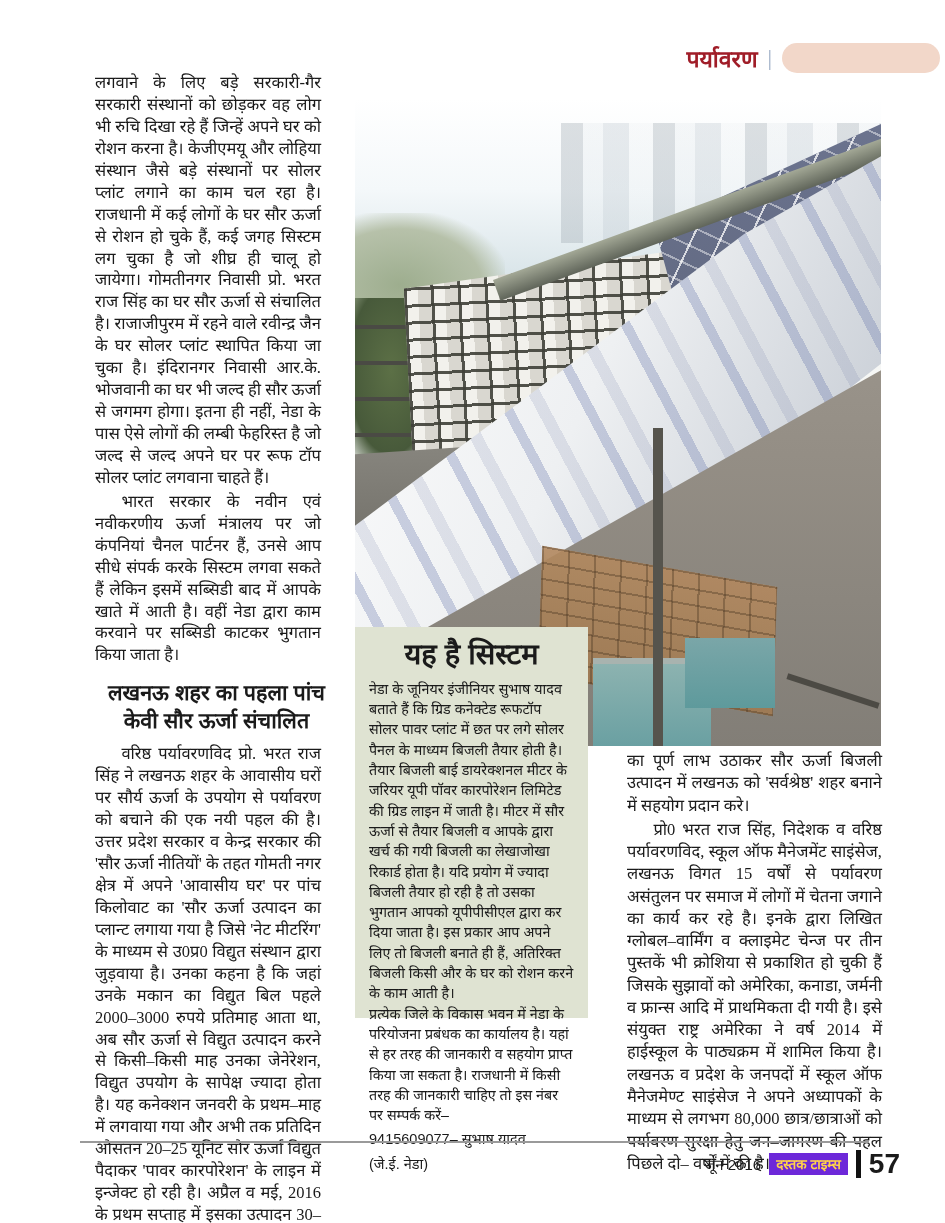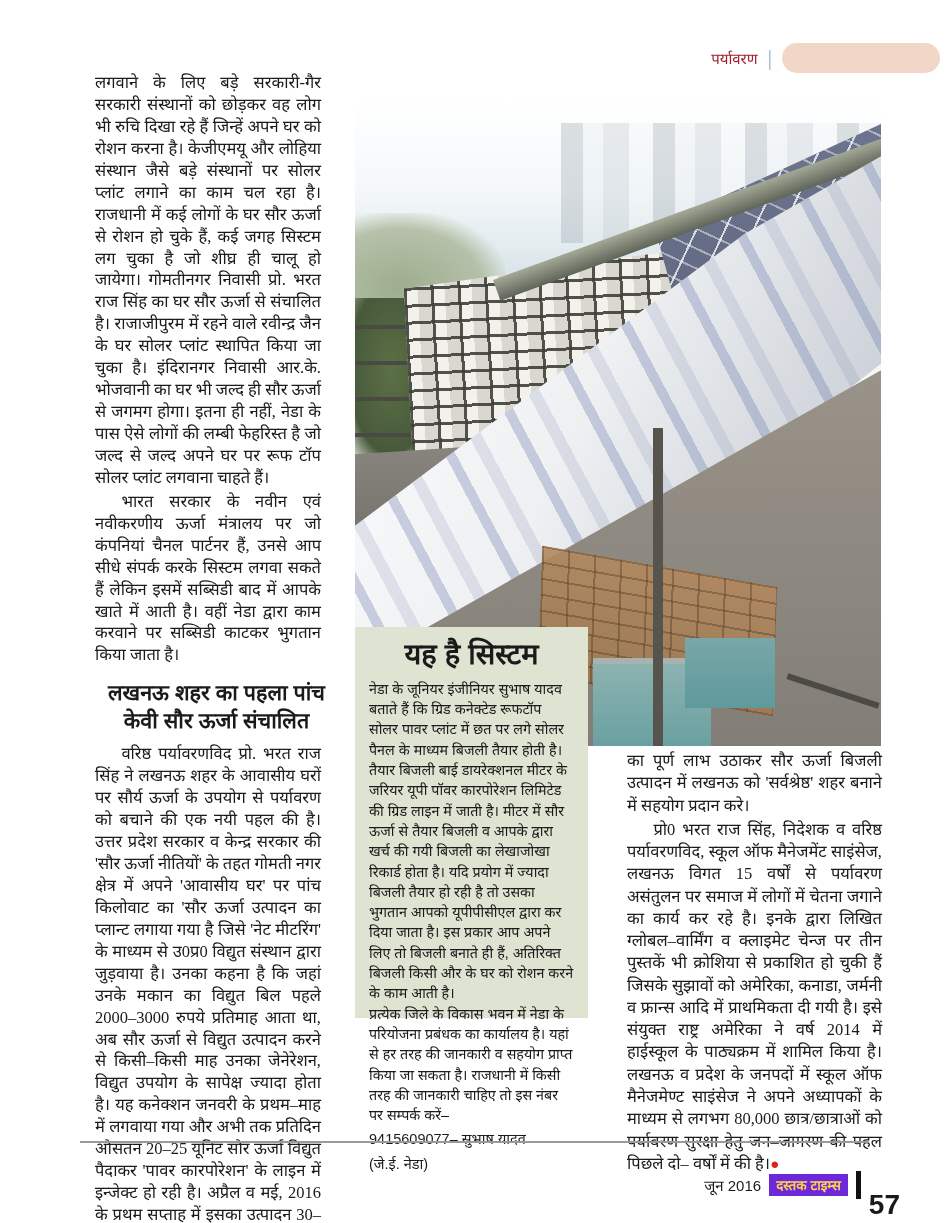--- a/index.html
+++ b/index.html
@@ -1,21 +1,21 @@
 <!DOCTYPE html>
 <html><head>
 <meta charset="utf-8">
 <style>
   html,body{margin:0;padding:0;background:#ffffff;}
   .page{position:relative;width:945px;height:1223px;background:#ffffff;overflow:hidden;
         font-family:"Liberation Serif","DejaVu Serif",serif;color:#1a1a1a;}
 
   
   .hdr{position:absolute;top:40px;left:600px;width:340px;height:36px;display:flex;align-items:center;justify-content:flex-end;gap:10px;}
-  .hdr-label{font-family:"Liberation Sans","DejaVu Sans",sans-serif;font-weight:normal;font-size:15px;color:#a01d28;}
+  .hdr-label{font-family:"Liberation Sans","DejaVu Sans",sans-serif;font-weight:bold;font-size:23px;color:#a01d28;}
   .hdr-div{color:#aebcd0;font-size:20px;font-weight:bold;}
   .hdr-pill{width:158px;height:30px;border-radius:15px;background:#f2d7c9;}
 
   
   .colL{position:absolute;left:95px;top:72px;width:243px;font-size:16.5px;line-height:1.33;text-align:justify;}
   .colL p{margin:0 17px 2px 0;}
   .indent{text-indent:1.6em;}
   .subhead{font-weight:bold;font-size:21.5px;line-height:1.28;text-align:center;margin:14px 0 8px 0;
            font-family:"Liberation Sans","DejaVu Sans",sans-serif;}
   .colR{position:absolute;left:627px;top:750px;width:255px;font-size:16.5px;line-height:1.35;text-align:justify;}
@@ -72,21 +72,21 @@
   .ib-sub{font-size:20px;font-weight:bold;margin:8px 0 4px 0;line-height:1.15;}
   .ib-contact{font-size:14.5px;line-height:1.45;margin:4px 0 0 0;}
 
   
   .foot-rule{position:absolute;left:80px;top:1141px;width:789px;height:2px;background:#9a9a9a;}
   .footer{position:absolute;top:1150px;left:600px;width:300px;display:flex;align-items:center;justify-content:flex-end;gap:8px;
           font-family:"Liberation Sans","DejaVu Sans",sans-serif;}
   .f-date{font-size:15px;font-weight:normal;}
   .f-mag{background:#6d28d9;color:#ffd24a;font-size:13.5px;font-weight:bold;padding:2px 7px;}
   .f-bar{width:5px;height:28px;background:#111111;}
-  .f-num{font-size:28px;font-weight:bold;line-height:1;margin-top:41px;}
+  .f-num{font-size:28px;font-weight:bold;line-height:1;}
 </style>
 </head>
 <body>
 
 <div class="page">
 
   <div class="hdr">
     <span class="hdr-label">पर्यावरण</span>
     <span class="hdr-div">|</span>
     <span class="hdr-pill"></span>

